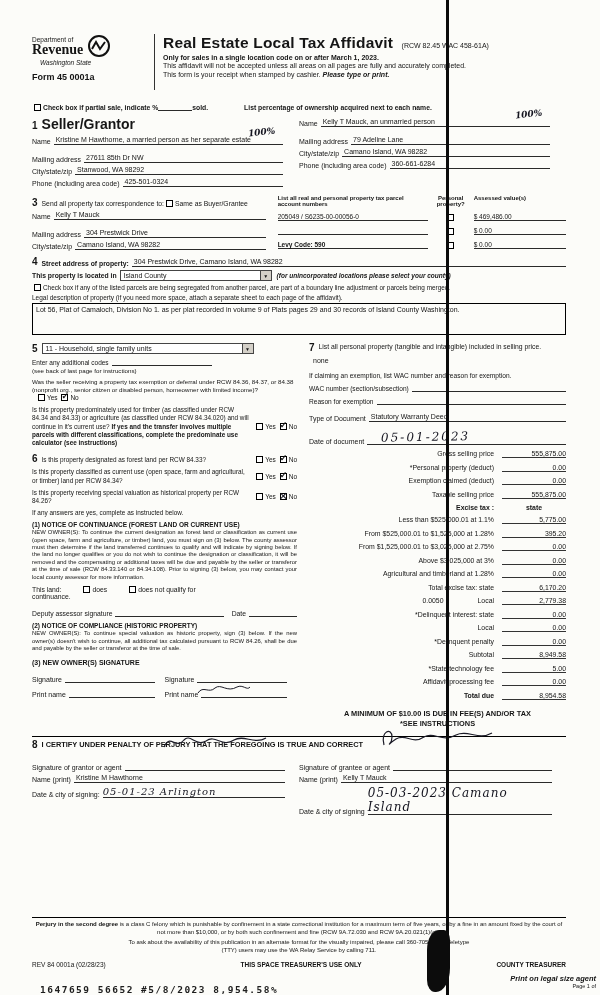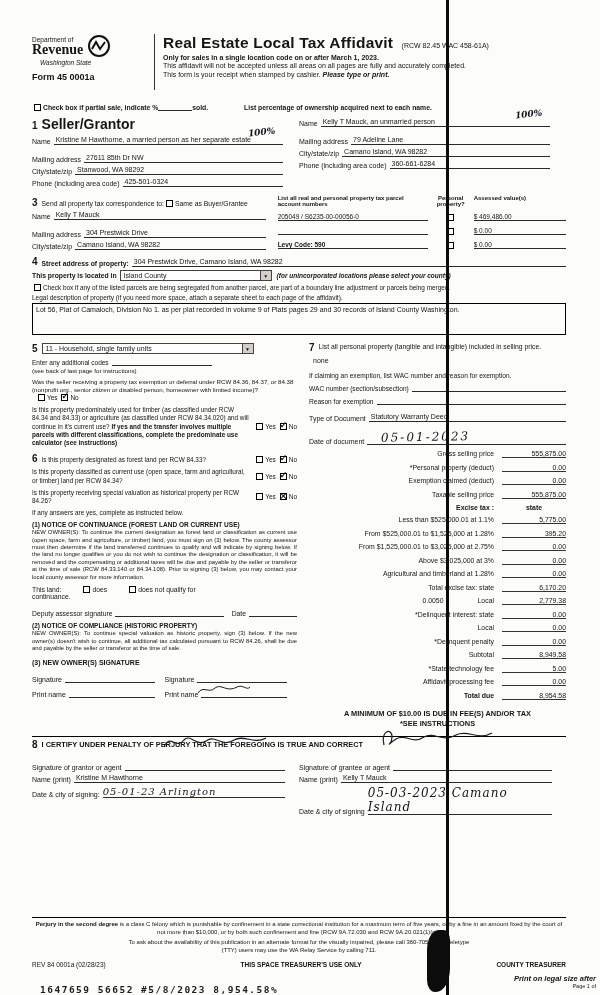--- a/index.html
+++ b/index.html
@@ -575,17 +575,17 @@
       <div class="revrow">
         <span>REV 84 0001a  (02/28/23)</span>
         <span class="b">THIS SPACE TREASURER'S USE ONLY</span>
         <span class="b">COUNTY TREASURER</span>
       </div>
       <div class="stamp">1647659 56652 #5/8/2023 8,954.58%</div>
     </div>
   </div>
 
   <div class="printnote">
-    <div class="p1">Print on legal size after</div>
+    <div class="p1">Print on legal size agent</div>
     <div class="p2">Page 1 of</div>
   </div>
 
 </div>
 
 </body></html>

